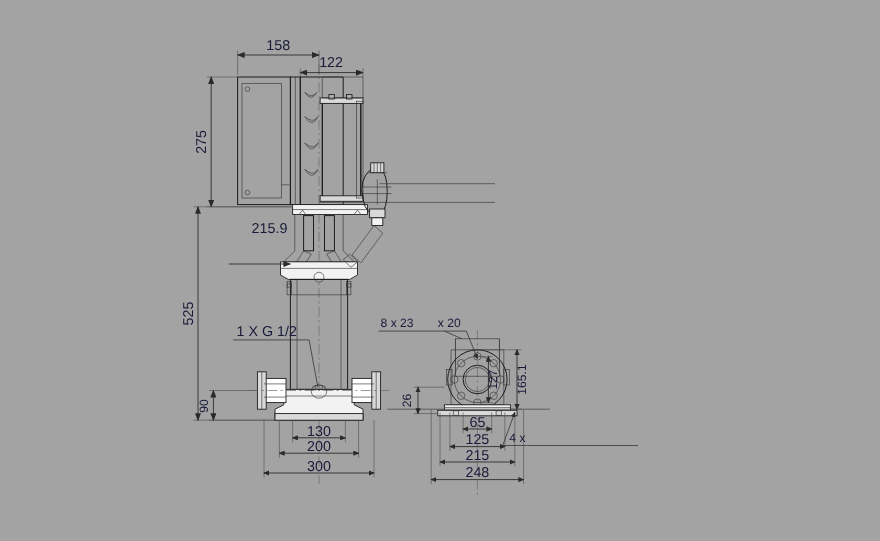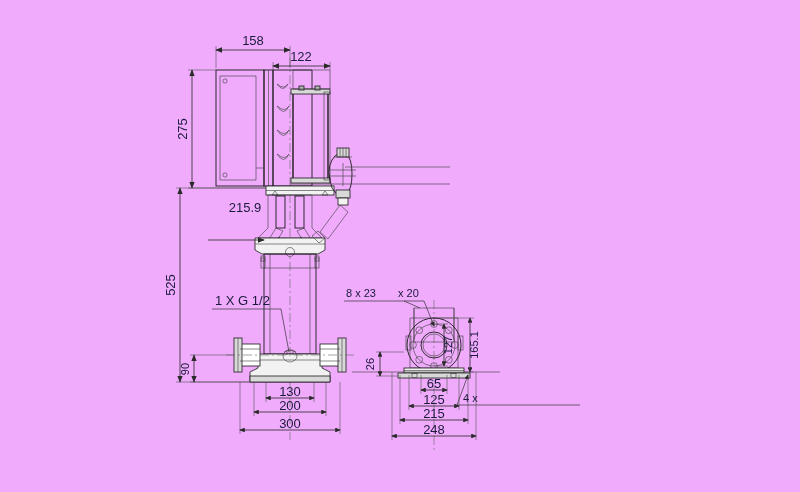--- a/index.html
+++ b/index.html
@@ -10,21 +10,21 @@
   body {
     width: 800px;
     height: 492px;
     font-family: "Liberation Sans", sans-serif;
     overflow: hidden;
   }
   #drawing-root {
     position: relative;
     width: 800px;
     height: 492px;
-    background: #f0abfc;
+    background: #a3a3a3;
   }
   svg#cad {
     display: block;
     width: 800px;
     height: 492px;
   }
   .dim-text {
     font-family: "Liberation Sans", sans-serif;
     font-size: 13px;
     fill: #1a1a3a;

